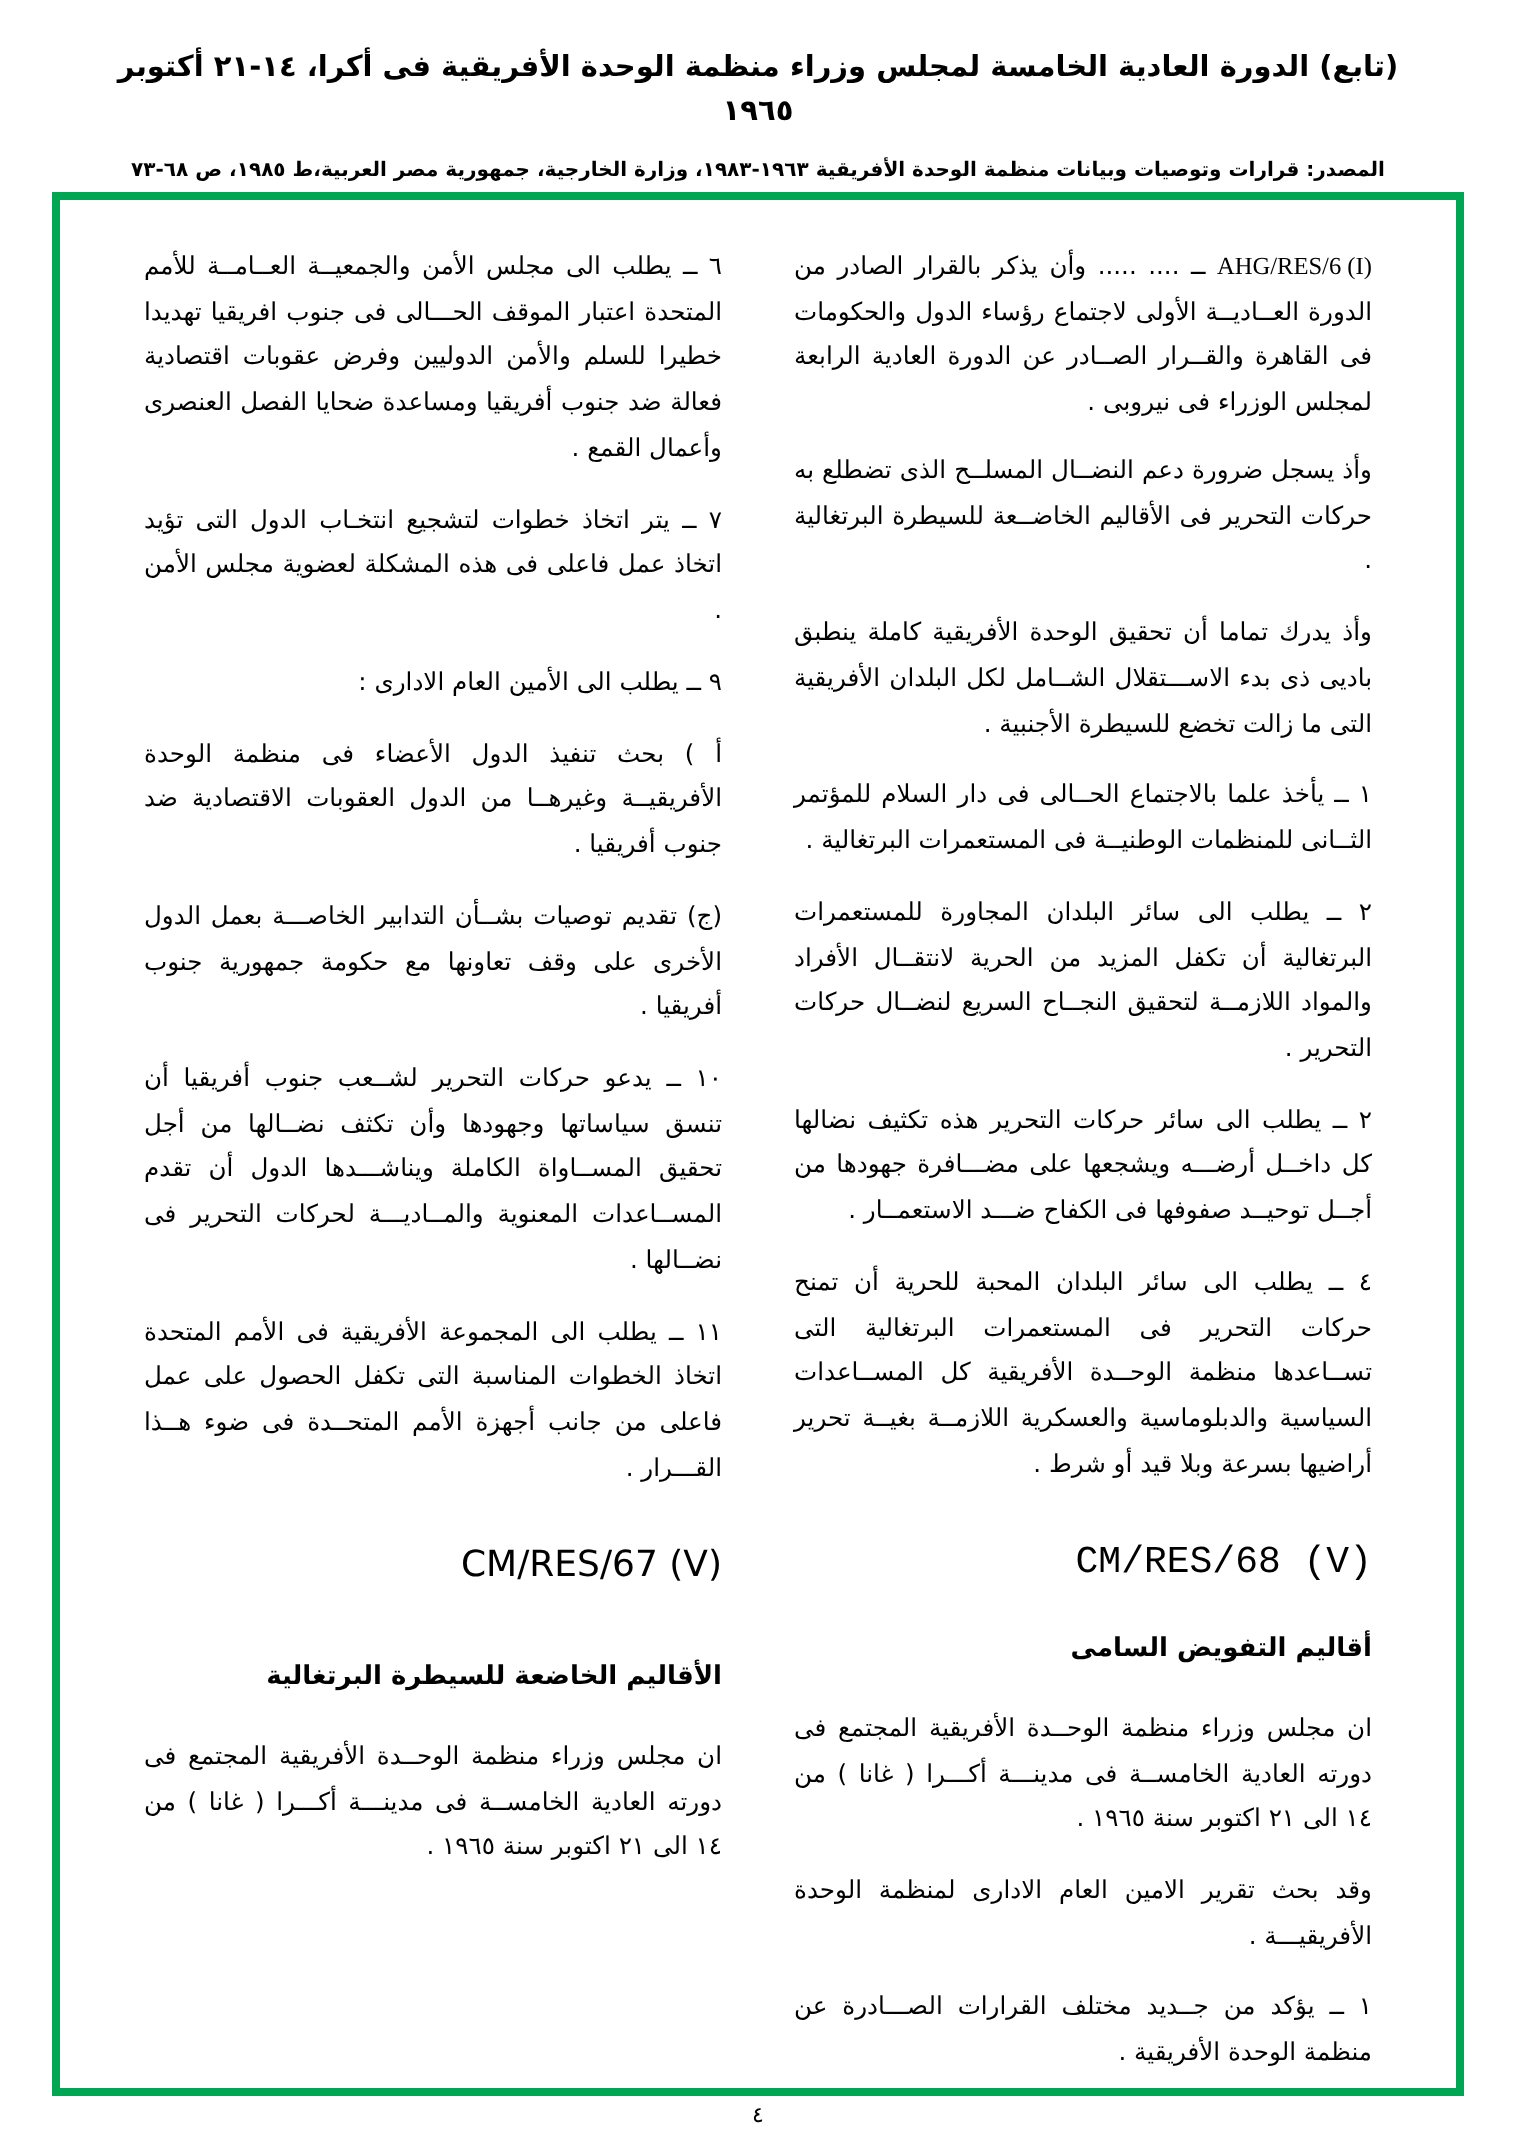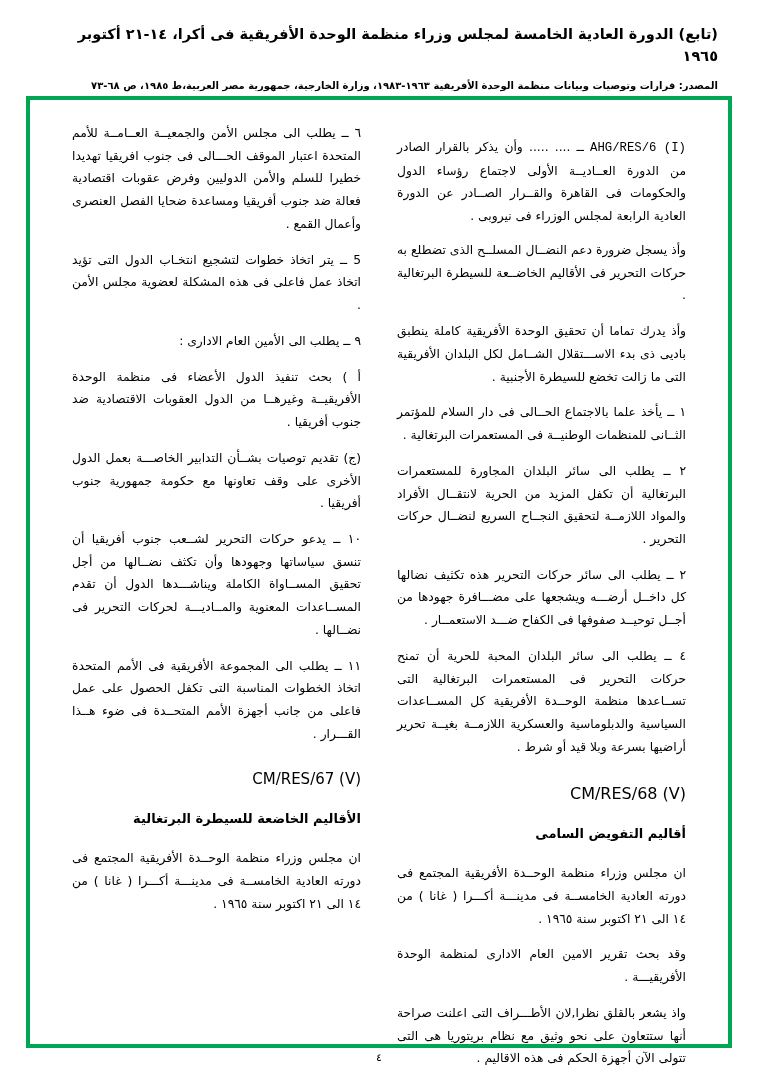--- a/index.html
+++ b/index.html
@@ -16,21 +16,21 @@
     overflow: hidden;
   }
   .page {
     width: 758px;
     height: 1078px;
     position: relative;
     box-sizing: border-box;
   }
   
   .doc-header {
-    text-align: right;
+    text-align: center;
     padding: 24px 40px 0 40px;
   }
   .doc-title {
     font-size: 14.5px;
     font-weight: bold;
     line-height: 1.5;
     letter-spacing: 0px;
     margin: 0 0 10px 0;
   }
   .doc-source {
@@ -73,35 +73,35 @@
   .col-left {
     padding: 0 18px 0 22px;
   }
   p {
     margin: 0 0 13px 0;
   }
   p.tight {
     margin-bottom: 11px;
   }
   .code {
-    font-family: Liberation Mono, monospace;
+    font-family: Liberation Serif, serif;
     direction: ltr;
     unicode-bidi: embed;
     display: inline-block;
-    margin-top: 15px;
   }
   .res-code {
     margin: 20px 0 14px 0;
-    font-size: 16px;
+    font-size: 19px;
     direction: ltr;
     text-align: right;
+    font-family: Liberation Mono, monospace;
   }
   .res-code-left {
-    margin: 20px 0 14px 0;
-    font-size: 15px;
+    margin: 20px 0 28px 0;
+    font-size: 18px;
     direction: ltr;
     text-align: right;
   }
   .section-heading {
     font-weight: bold;
     font-size: 13px;
     margin: 14px 0 16px 0;
   }
   .page-number {
     position: absolute;
@@ -138,27 +138,26 @@
         <p>٢ ــ يطلب الى سائر البلدان المجاورة للمستعمرات البرتغالية أن تكفل المزيد من الحرية لانتقــال الأفراد والمواد اللازمــة لتحقيق النجــاح السريع لنضــال حركات التحرير .</p>
         <p>٢ ــ يطلب الى سائر حركات التحرير هذه تكثيف نضالها كل داخــل أرضـــه ويشجعها على مضـــافرة جهودها من أجــل توحيــد صفوفها فى الكفاح ضـــد الاستعمــار .</p>
         <p>٤ ــ يطلب الى سائر البلدان المحبة للحرية أن تمنح حركات التحرير فى المستعمرات البرتغالية التى تســاعدها منظمة الوحــدة الأفريقية كل المســاعدات السياسية والدبلوماسية والعسكرية اللازمــة بغيــة تحرير أراضيها بسرعة وبلا قيد أو شرط .</p>
 
         <div class="res-code">CM/RES/68 (V)</div>
 
         <div class="section-heading">أقاليم التفويض السامى</div>
 
         <p>ان مجلس وزراء منظمة الوحــدة الأفريقية المجتمع فى دورته العادية الخامســة فى مدينـــة أكـــرا ( غانا ) من ١٤ الى ٢١ اكتوبر سنة ١٩٦٥ .</p>
         <p>وقد بحث تقرير الامين العام الادارى لمنظمة الوحدة الأفريقيـــة .</p>
-        <p>واذ يشعر بالقلق نظرا,لان الأطـــراف التى اعلنت صراحة أنها ستتعاون على نحو وثيق مع نظام بريتوريا هى التى تتولى الآن أجهزة الحكم فى هذه الاقاليم .</p>
         <p>١ ــ يؤكد من جــديد مختلف القرارات الصـــادرة عن منظمة الوحدة الأفريقية .</p>
       </div>
 
       <div class="col col-left">
         <p>٦ ــ يطلب الى مجلس الأمن والجمعيــة العــامــة للأمم المتحدة اعتبار الموقف الحـــالى فى جنوب افريقيا تهديدا خطيرا للسلم والأمن الدوليين وفرض عقوبات اقتصادية فعالة ضد جنوب أفريقيا ومساعدة ضحايا الفصل العنصرى وأعمال القمع .</p>
-        <p>5 ــ يتر اتخاذ خطوات لتشجيع انتخـاب الدول التى تؤيد اتخاذ عمل فاعلى فى هذه المشكلة لعضوية مجلس الأمن .</p>
+        <p>٧ ــ يتر اتخاذ خطوات لتشجيع انتخـاب الدول التى تؤيد اتخاذ عمل فاعلى فى هذه المشكلة لعضوية مجلس الأمن .</p>
         <p>٩ ــ يطلب الى الأمين العام الادارى :</p>
         <p>أ ) بحث تنفيذ الدول الأعضاء فى منظمة الوحدة الأفريقيــة وغيرهــا من الدول العقوبات الاقتصادية ضد جنوب أفريقيا .</p>
         <p>(ج) تقديم توصيات بشــأن التدابير الخاصـــة بعمل الدول الأخرى على وقف تعاونها مع حكومة جمهورية جنوب أفريقيا .</p>
         <p>١٠ ــ يدعو حركات التحرير لشــعب جنوب أفريقيا أن تنسق سياساتها وجهودها وأن تكثف نضــالها من أجل تحقيق المســاواة الكاملة ويناشـــدها الدول أن تقدم المســاعدات المعنوية والمــاديـــة لحركات التحرير فى نضــالها .</p>
         <p>١١ ــ يطلب الى المجموعة الأفريقية فى الأمم المتحدة اتخاذ الخطوات المناسبة التى تكفل الحصول على عمل فاعلى من جانب أجهزة الأمم المتحــدة فى ضوء هــذا القـــرار .</p>
 
         <div class="res-code-left">CM/RES/67 (V)</div>
 
         <div class="section-heading">الأقاليم الخاضعة للسيطرة البرتغالية</div>
 

